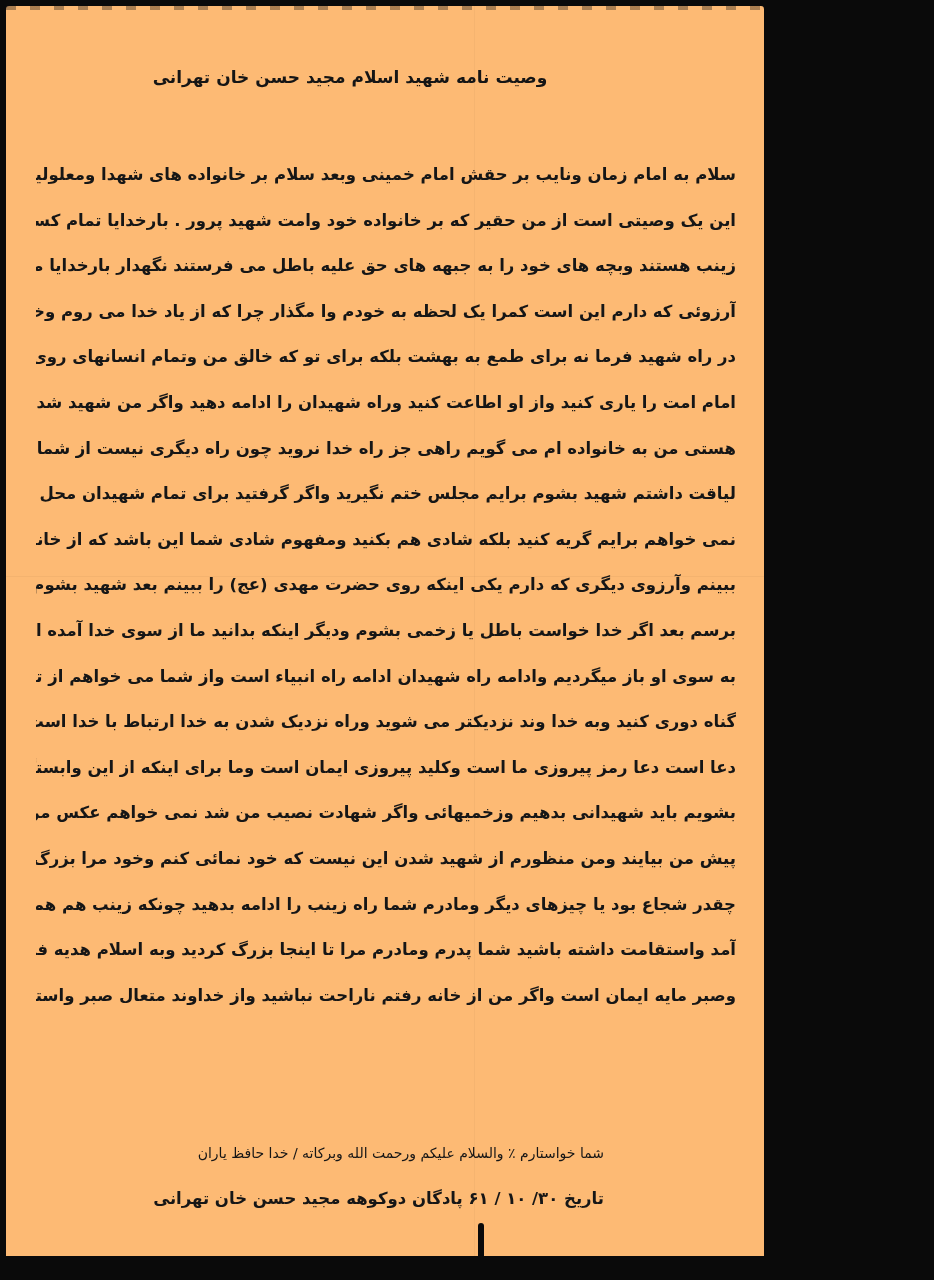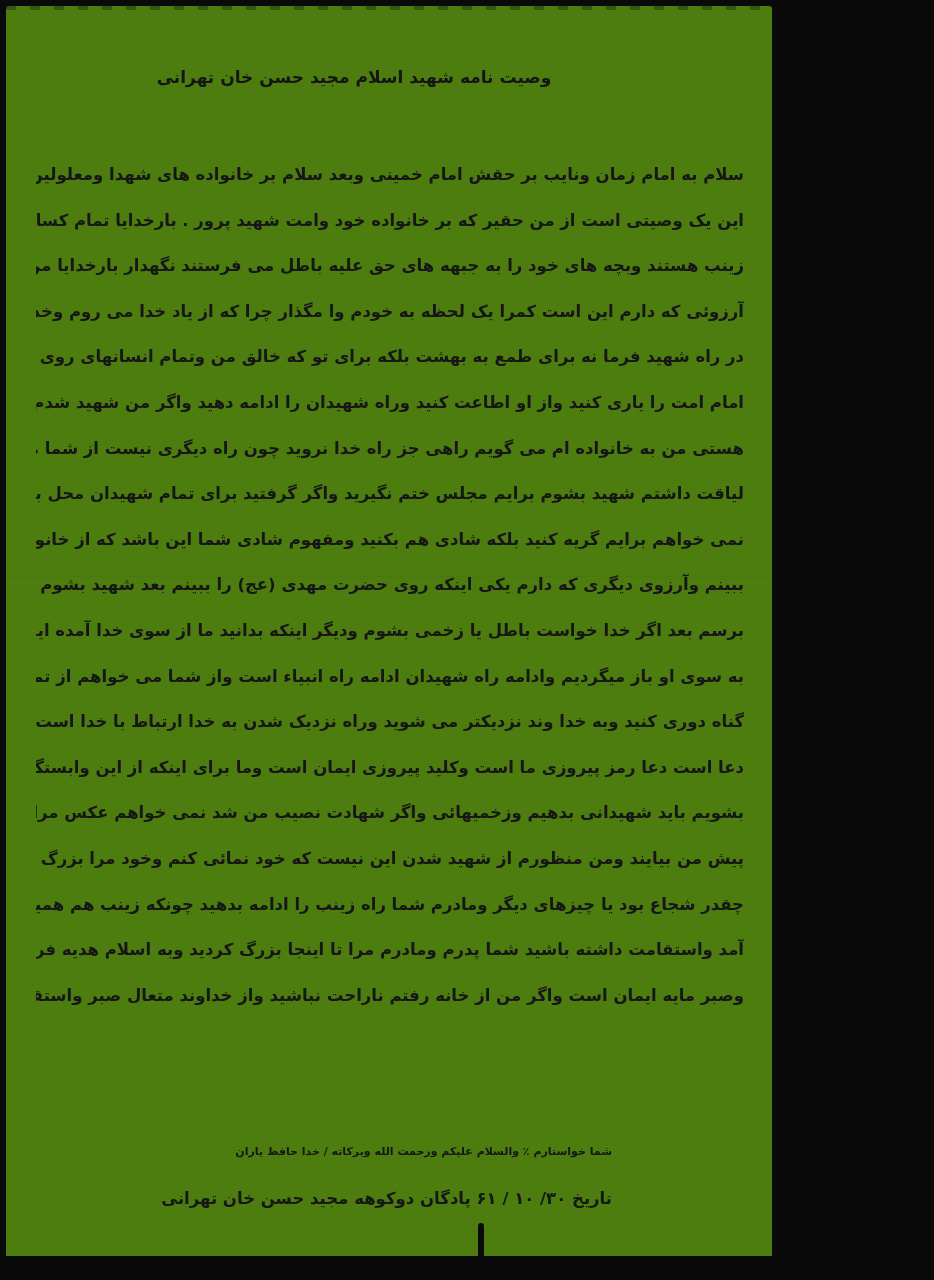--- a/index.html
+++ b/index.html
@@ -4,23 +4,22 @@
   <style>
     html, body { margin: 0; padding: 0; }
     body {
       width: 934px; height: 1280px; overflow: hidden;
       background: #0a0a0a;
       font-family: "DejaVu Sans", sans-serif;
     }
     .page {
       position: absolute; left: 6px; top: 6px;
       width: 758px; height: 1262px;
-      background: #4d7c0f;
+      background: #fdba74;
       border-radius: 3px 3px 0 0;
-      padding-left: 8px;
     }
     .page::before {
       content: ""; position: absolute; left: 0; top: 0; right: 0; height: 4px;
       background: repeating-linear-gradient(90deg, #111 0 10px, transparent 10px 24px);
       opacity: .35;
     }
     .fold-v {
       position: absolute; left: 468px; top: 0; width: 1px; height: 100%;
       background: rgba(0,0,0,.03);
     }
@@ -39,21 +38,21 @@
       direction: rtl; text-align: justify;
       font-size: 16.5px; line-height: 45.6px; color: #161616;
       font-weight: bold;
     }
     .line {
       display: block; white-space: nowrap; overflow: hidden;
       text-align: right; padding-right: 0;
     }
     .closing {
       position: absolute; right: 160px; top: 1139px;
-      direction: rtl; font-size: 11px; color: #161616; font-weight: bold;
+      direction: rtl; font-size: 14px; color: #161616; font-weight: normal;
       white-space: nowrap;
     }
     .signature {
       position: absolute; right: 160px; top: 1183px;
       direction: rtl; font-size: 16.5px; color: #161616; font-weight: bold;
       white-space: nowrap;
     }
     .bottom-edge {
       position: absolute; left: 0; right: 0; bottom: 0; height: 12px;
       background: #0a0a0a;

